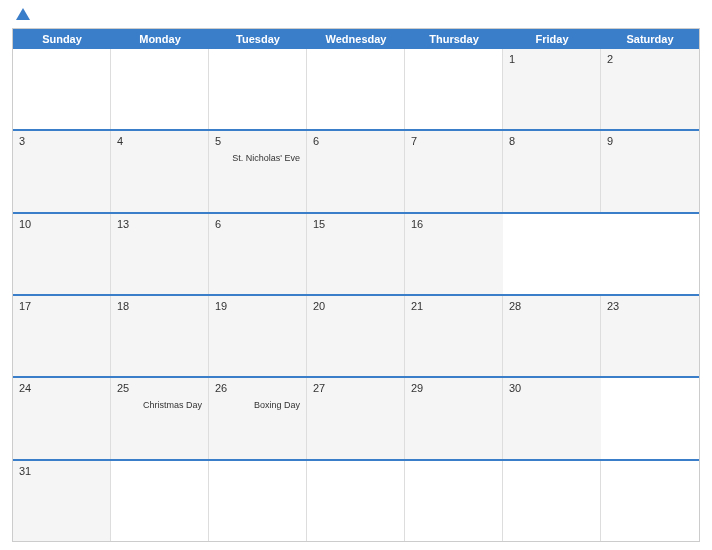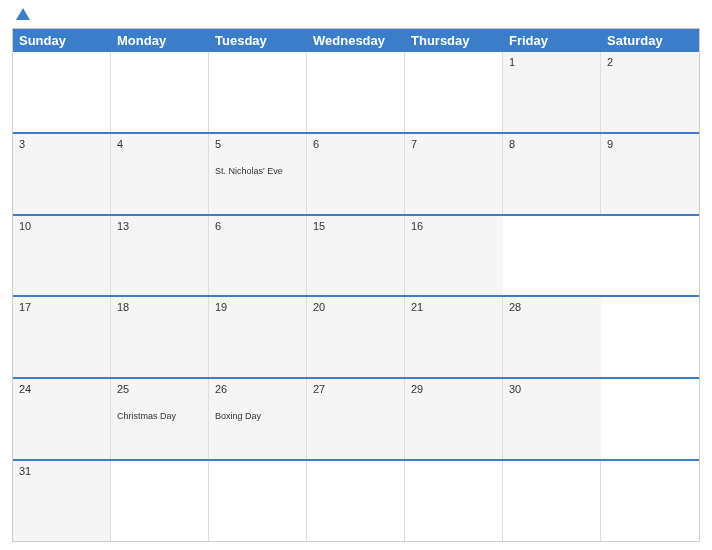--- a/index.html
+++ b/index.html
@@ -67,24 +67,24 @@
       flex-direction: column;
       border: 1px solid #ccc;
     }
     .day-headers {
       display: grid;
       grid-template-columns: repeat(7, 1fr);
       background: #3a7dc9;
     }
     .day-header {
       color: #fff;
-      font-size: 13px;
+      font-size: 11px;
       font-weight: bold;
       padding: 4px 6px;
-      text-align: left;
+      text-align: center;
     }
     .weeks {
       flex: 1;
       display: flex;
       flex-direction: column;
     }
     .week-row {
       display: grid;
       grid-template-columns: repeat(7, 1fr);
       flex: 1;
@@ -109,21 +109,22 @@
     }
     .day-number {
       font-size: 11px;
       color: #333;
       font-weight: normal;
       margin-bottom: 2px;
     }
     .holiday-name {
       font-size: 9px;
       color: #333;
-      margin-top: 14px;
+      margin-top: 4px;
+      text-align: right;
     }
   </style>
 </head>
 <body>
 
 <div class="page">
   <div class="header">
     <div class="logo">
       <div style="display:flex;flex-direction:column;align-items:flex-start;">
         <span class="logo-text-general"></span>
@@ -214,20 +215,23 @@
           </div>
           <div class="day-cell">
             <div class="day-number">20</div>
           </div>
           <div class="day-cell">
             <div class="day-number">21</div>
           </div>
           <div class="day-cell">
             <div class="day-number">28</div>
           </div>
+          <div class="day-cell">
+            <div class="day-number">23</div>
+          </div>
         </div>
         <div class="week-row">
           <div class="day-cell">
             <div class="day-number">24</div>
           </div>
           <div class="day-cell">
             <div class="day-number">25</div>
             <div class="holiday-name">Christmas Day</div>
           </div>
           <div class="day-cell">

